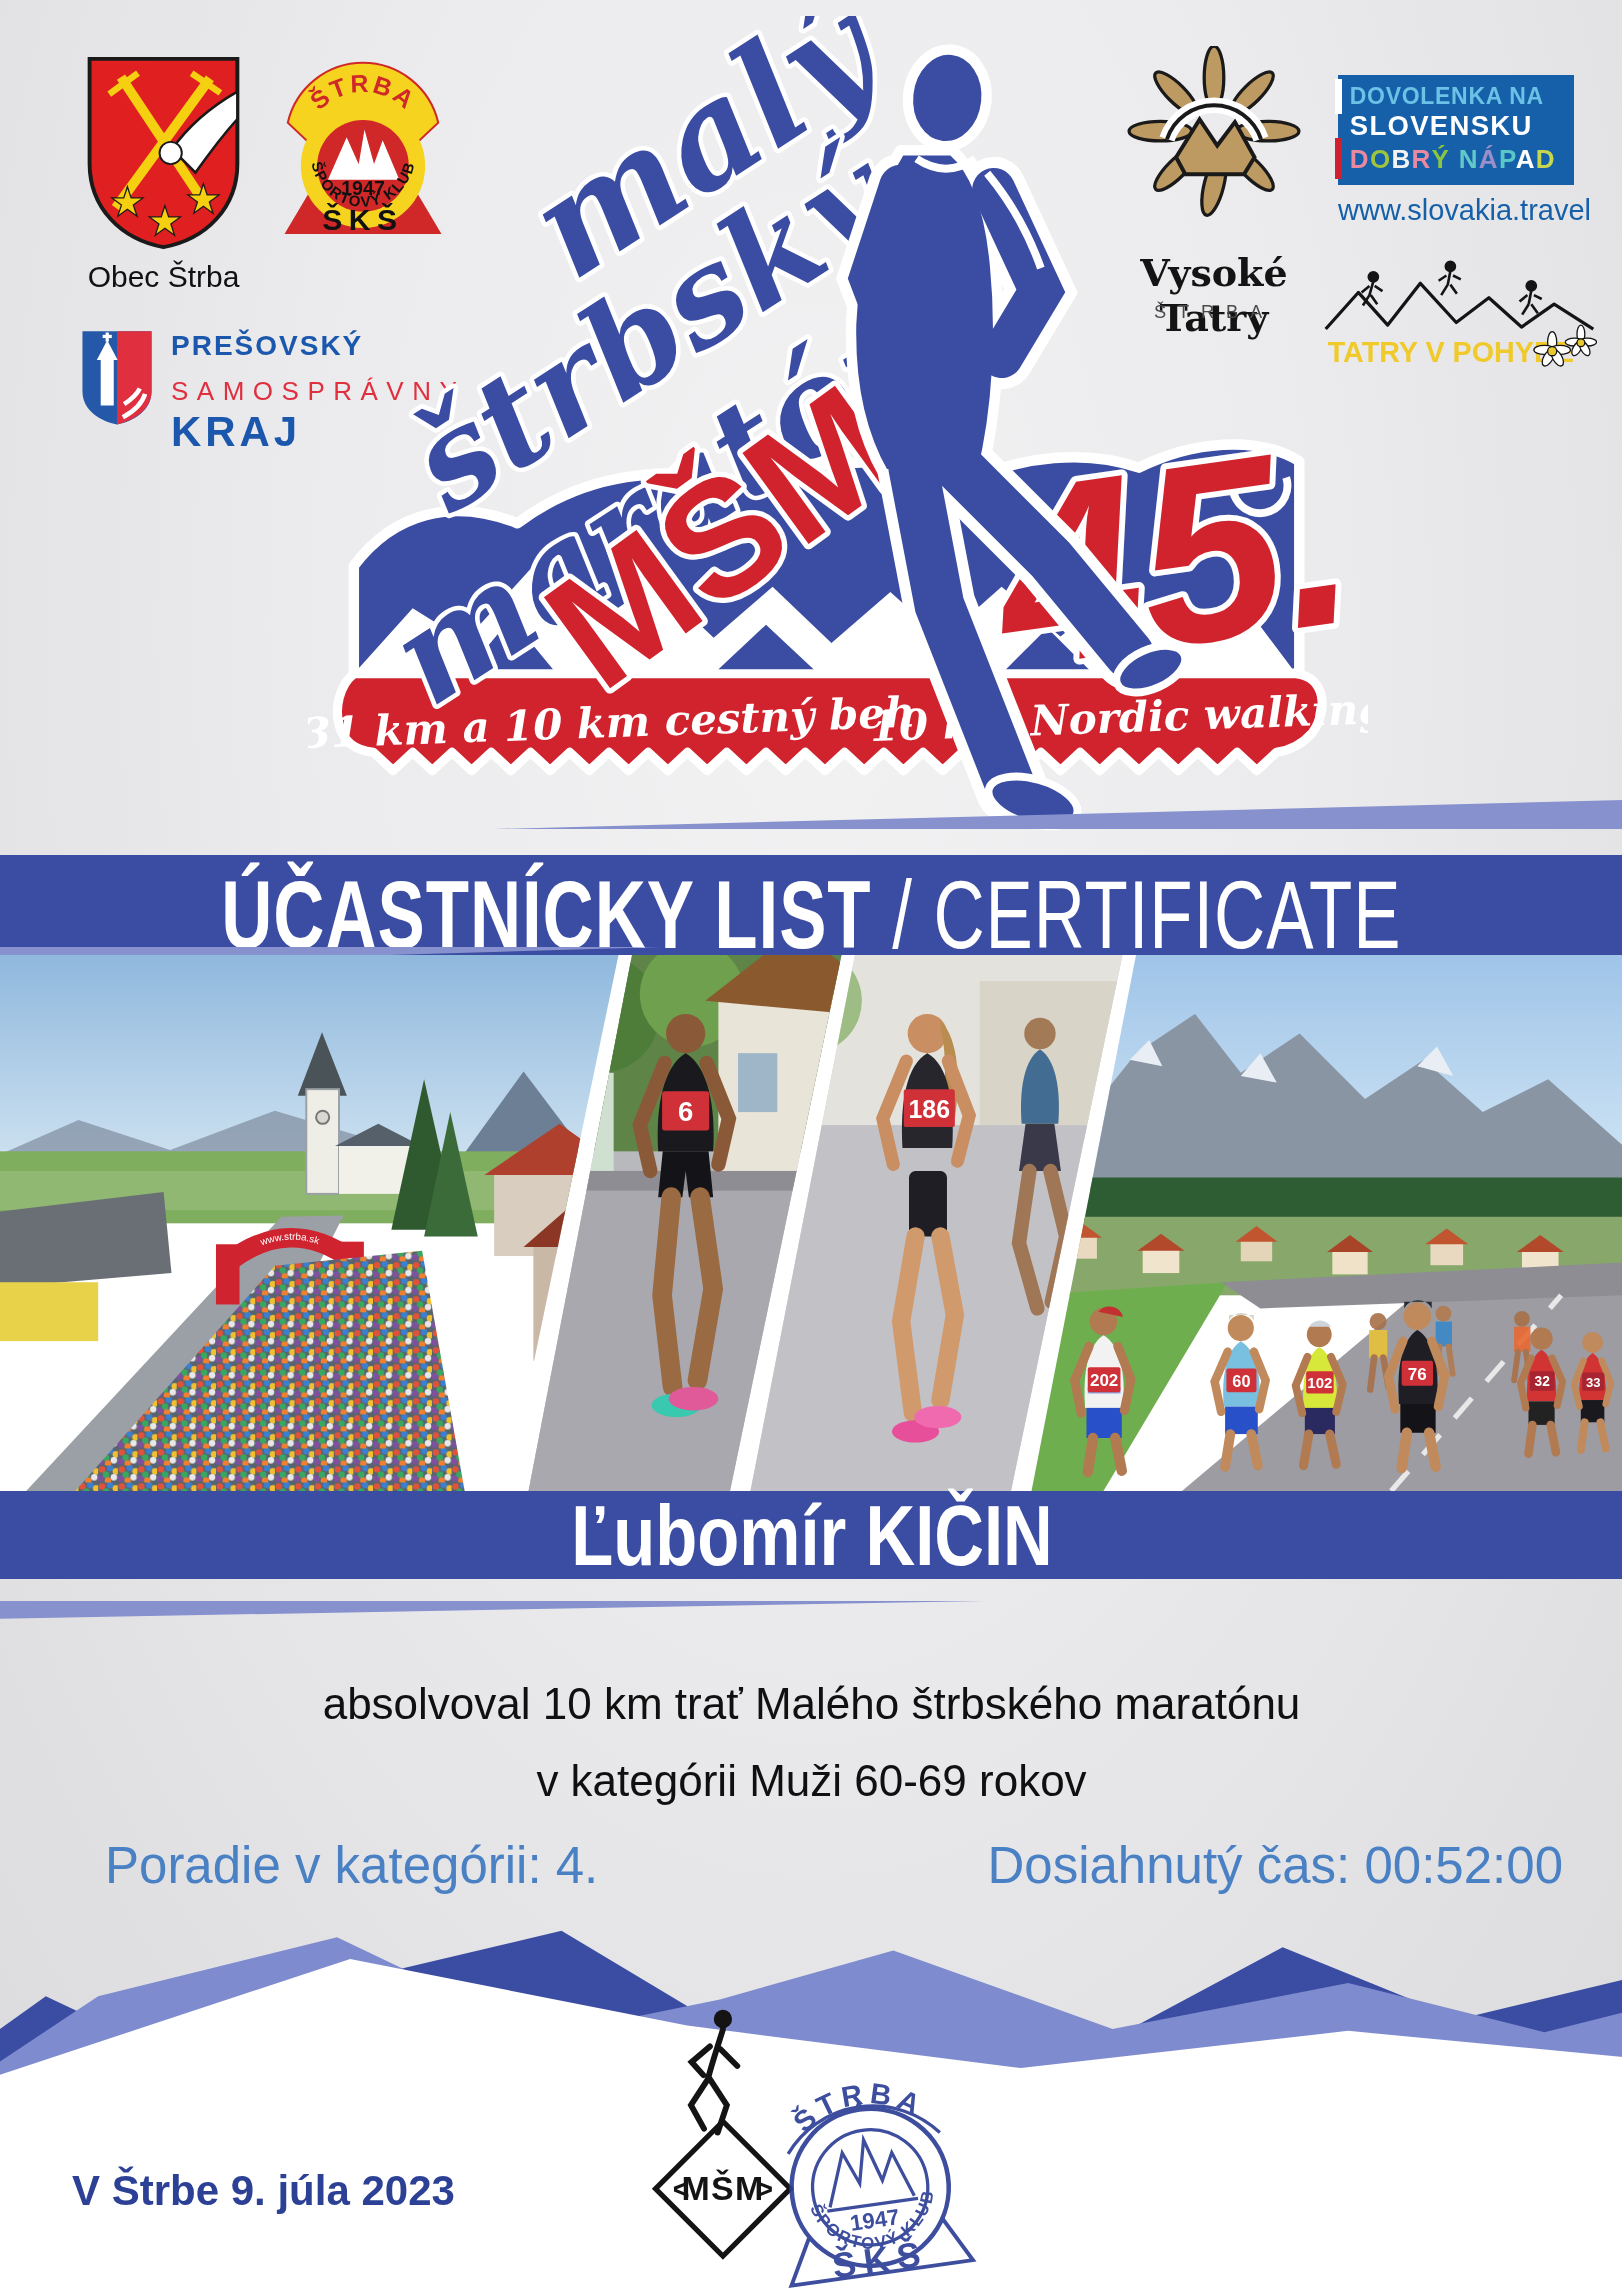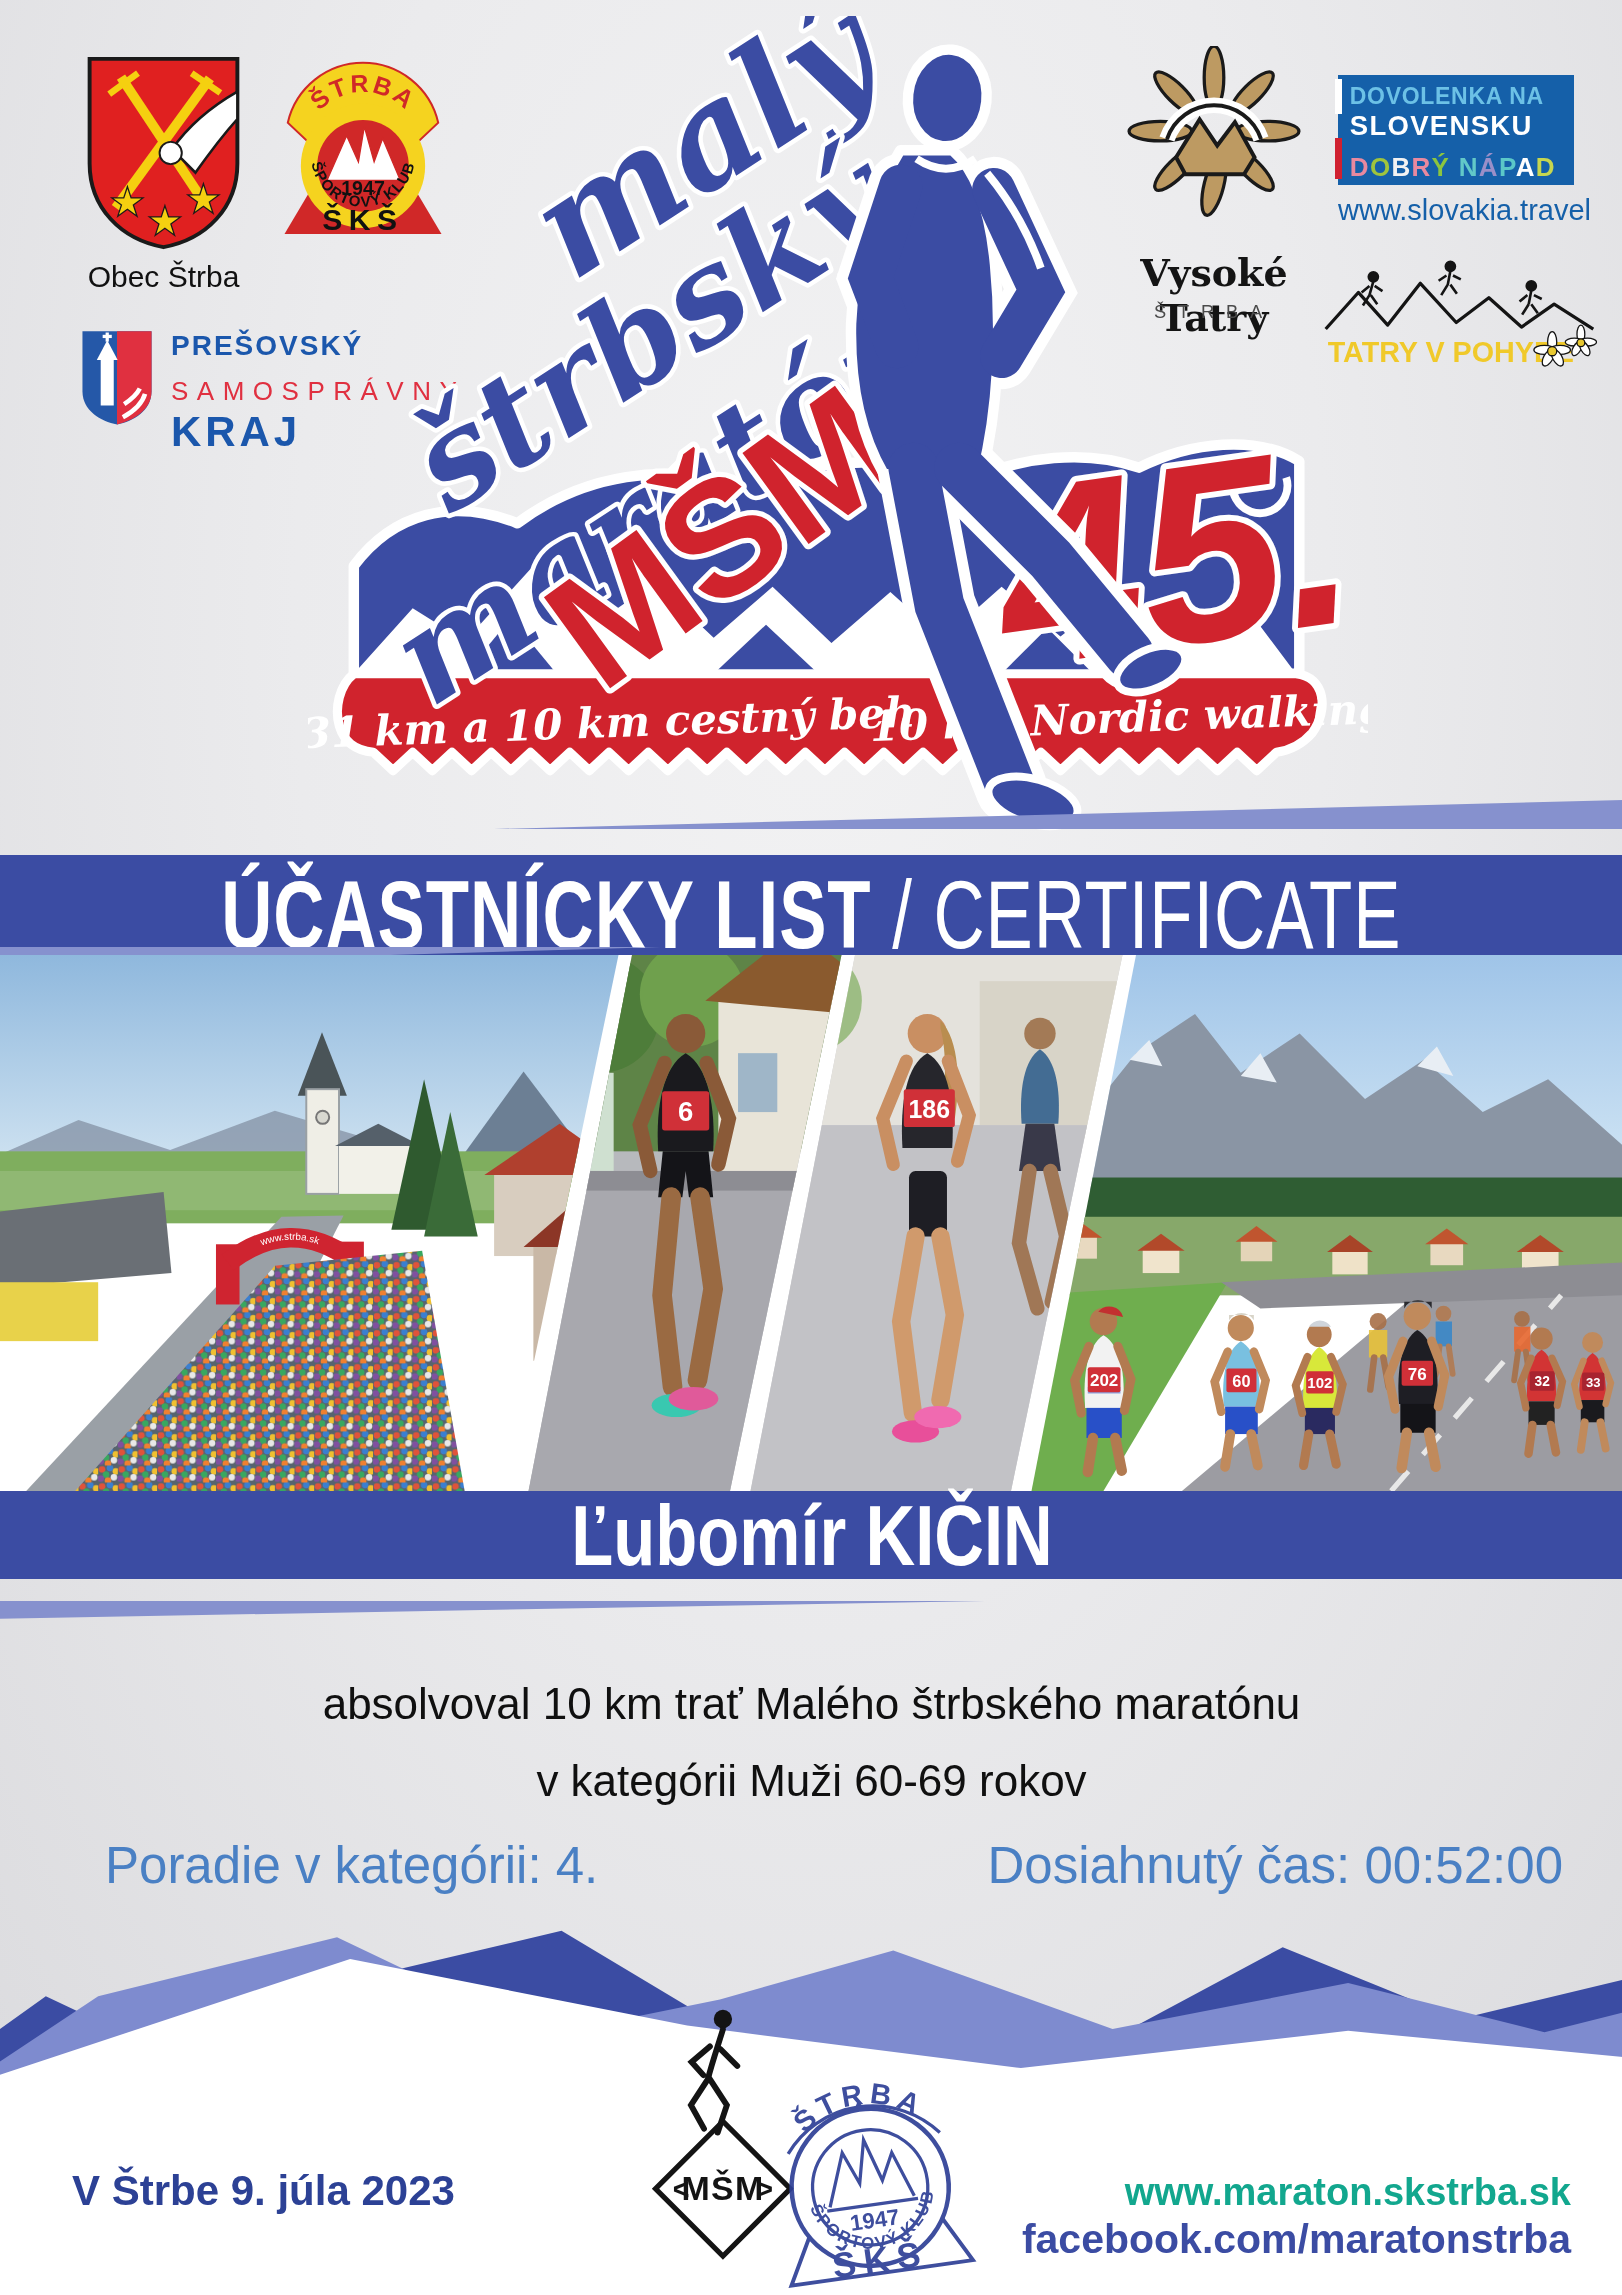--- a/index.html
+++ b/index.html
@@ -37,21 +37,21 @@
   .link-fb{font-size:41px;font-weight:700;color:#3b4ca3;display:block;text-decoration:none;}
   .sponsor-label{font-size:30px;color:#111;text-align:center;}
   .psk-l1{font-size:28px;font-weight:700;color:#1b57ac;letter-spacing:2px;}
   .psk-l2{font-size:26px;color:#e03040;letter-spacing:8.5px;margin-top:14px;}
   .psk-l3{font-size:42px;font-weight:700;color:#1b57ac;letter-spacing:3.9px;margin-top:1px;}
   .vt-name{font-size:38px;font-weight:700;color:#141414;text-align:center;font-family:"DejaVu Serif",serif;}
   .vt-sub{font-size:18.3px;color:#4a4a4a;letter-spacing:11.8px;text-align:center;margin-top:6.5px;}
   .sk-box{left:1338px;top:75px;width:236px;height:110px;background:#1560a9;}
   .sk-l1{position:absolute;left:11.8px;top:7.9px;font-size:23px;font-weight:700;color:#6cc1e6;letter-spacing:0.7px;}
   .sk-l2{position:absolute;left:11.8px;top:35px;font-size:27.5px;font-weight:700;color:#ffffff;letter-spacing:1.3px;}
-  .sk-claim{position:absolute;left:11.8px;top:69px;font-size:26px;font-weight:700;letter-spacing:1.3px;margin-top:8px;}
+  .sk-claim{position:absolute;left:11.8px;top:69px;font-size:26px;font-weight:700;letter-spacing:1.3px;}
   .sk-url{left:1338px;top:194px;width:236px;text-align:center;font-size:29px;color:#1560a9;}
   .sk-tickw{position:absolute;left:-2.6px;top:3.9px;width:6.5px;height:35px;background:#fff;}
   .sk-tickr{position:absolute;left:-2.6px;top:63px;width:6.5px;height:41px;background:#d02030;}
   .stamp{transform:rotate(-8deg);opacity:0.92;}
 </style>
 </head>
 <body>
 
 <div class="page">
   <div class="bg-gray"></div>
@@ -507,18 +507,14 @@
     <text font-size="44" font-weight="bold" fill="#2e3f96" letter-spacing="8" text-anchor="middle">
       <textPath href="#stampTop" startOffset="50%">ŠTRBA</textPath>
     </text>
     <text x="165" y="232" font-size="34" font-weight="bold" fill="#2e3f96" text-anchor="middle">1947</text>
     <text font-size="26" font-weight="bold" fill="#2e3f96" letter-spacing="3" text-anchor="middle">
       <textPath href="#stampClub" startOffset="50%">ŠPORTOVÝ KLUB</textPath>
     </text>
     <text x="165" y="300" font-size="54" font-weight="bold" fill="#2e3f96" letter-spacing="12" text-anchor="middle">ŠKŠ</text>
   </svg>
 
-  <div class="abs links">
-    <a class="link-web" href="#">www.maraton.skstrba.sk</a>
-    <a class="link-fb" href="#">facebook.com/maratonstrba</a>
-  </div>
 </div>
 
 
 </body></html>

